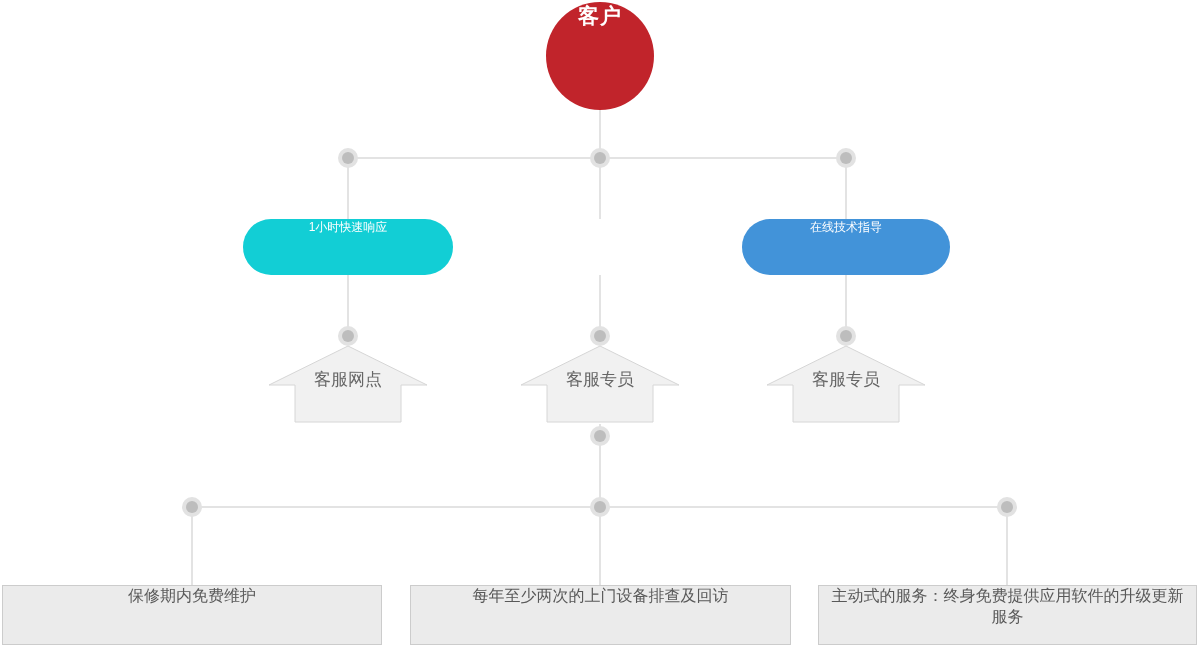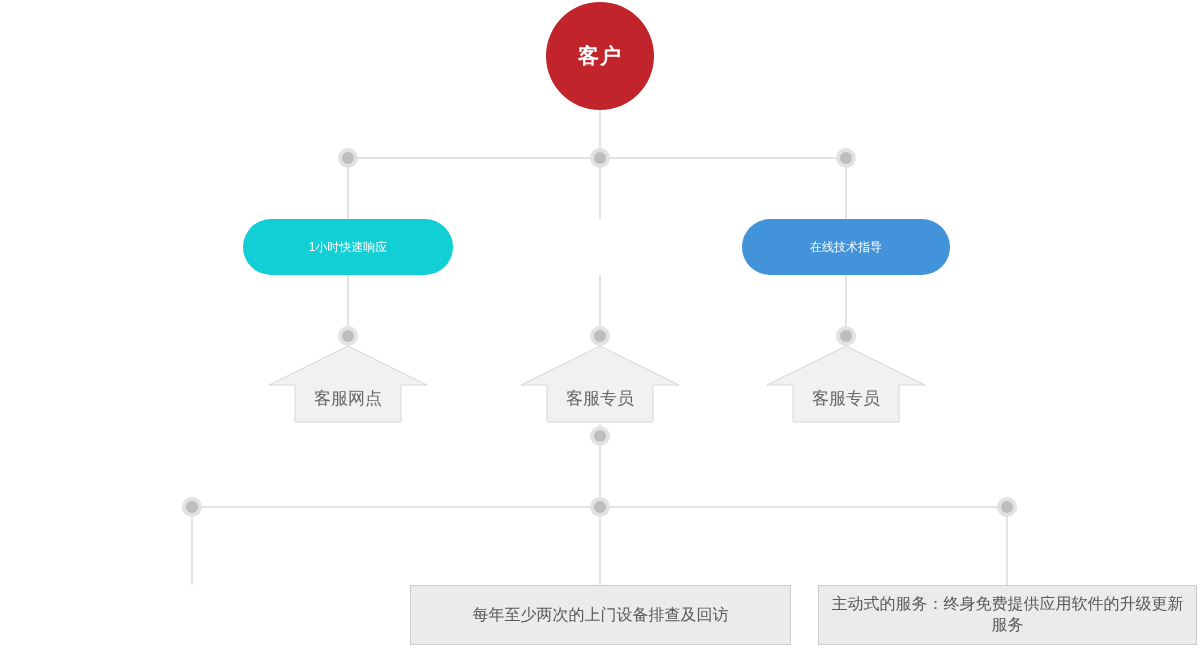--- a/index.html
+++ b/index.html
@@ -13,21 +13,21 @@
     width: 1200px;
     height: 651px;
     background: #ffffff;
     overflow: hidden;
   }
   .layer-svg {
     position: absolute;
     left: 0; top: 0;
     width: 1200px; height: 651px;
   }
-  .node { position: absolute; display: flex; align-items: center; justify-content: center; box-sizing: border-box; }
+  .node { position: absolute; display: flex; align-items: flex-start; justify-content: center; box-sizing: border-box; }
   .root-circle {
     left: 546px; top: 2px;
     width: 108px; height: 108px;
     border-radius: 50%;
     color: #ffffff;
     font-size: 21px;
     font-weight: 600;
     letter-spacing: 1px;
   }
   .pill {
@@ -35,21 +35,21 @@
     height: 56px;
     border-radius: 28px;
     color: #ffffff;
     font-size: 12px;
     font-weight: 400;
   }
   .pill-1 { left: 243px; width: 210px; }
   .pill-2 { left: 495px; width: 210px; }
   .pill-3 { left: 742px; width: 208px; }
   .house-label {
-    top: 384px;
+    top: 368px;
     width: 150px;
     height: 28px;
     color: #666666;
     font-size: 17px;
   }
   .house-label-1 { left: 273px; }
   .house-label-2 { left: 525px; }
   .house-label-3 { left: 771px; }
   .bottom-box {
     top: 585px;
@@ -155,20 +155,23 @@
   <div class="node house-label house-label-1">
     <span>客服网点</span>
   </div>
   <div class="node house-label house-label-2">
     <span>客服专员</span>
   </div>
   <div class="node house-label house-label-3">
     <span>客服专员</span>
   </div>
 
+  <div class="node bottom-box bottom-box-1">
+    <span>保修期内免费维护</span>
+  </div>
   <div class="node bottom-box bottom-box-2">
     <span>每年至少两次的上门设备排查及回访</span>
   </div>
   <div class="node bottom-box bottom-box-3">
     <span>主动式的服务：终身免费提供应用软件的升级更新服务</span>
   </div>
 
 </div>
 
 </body></html>

